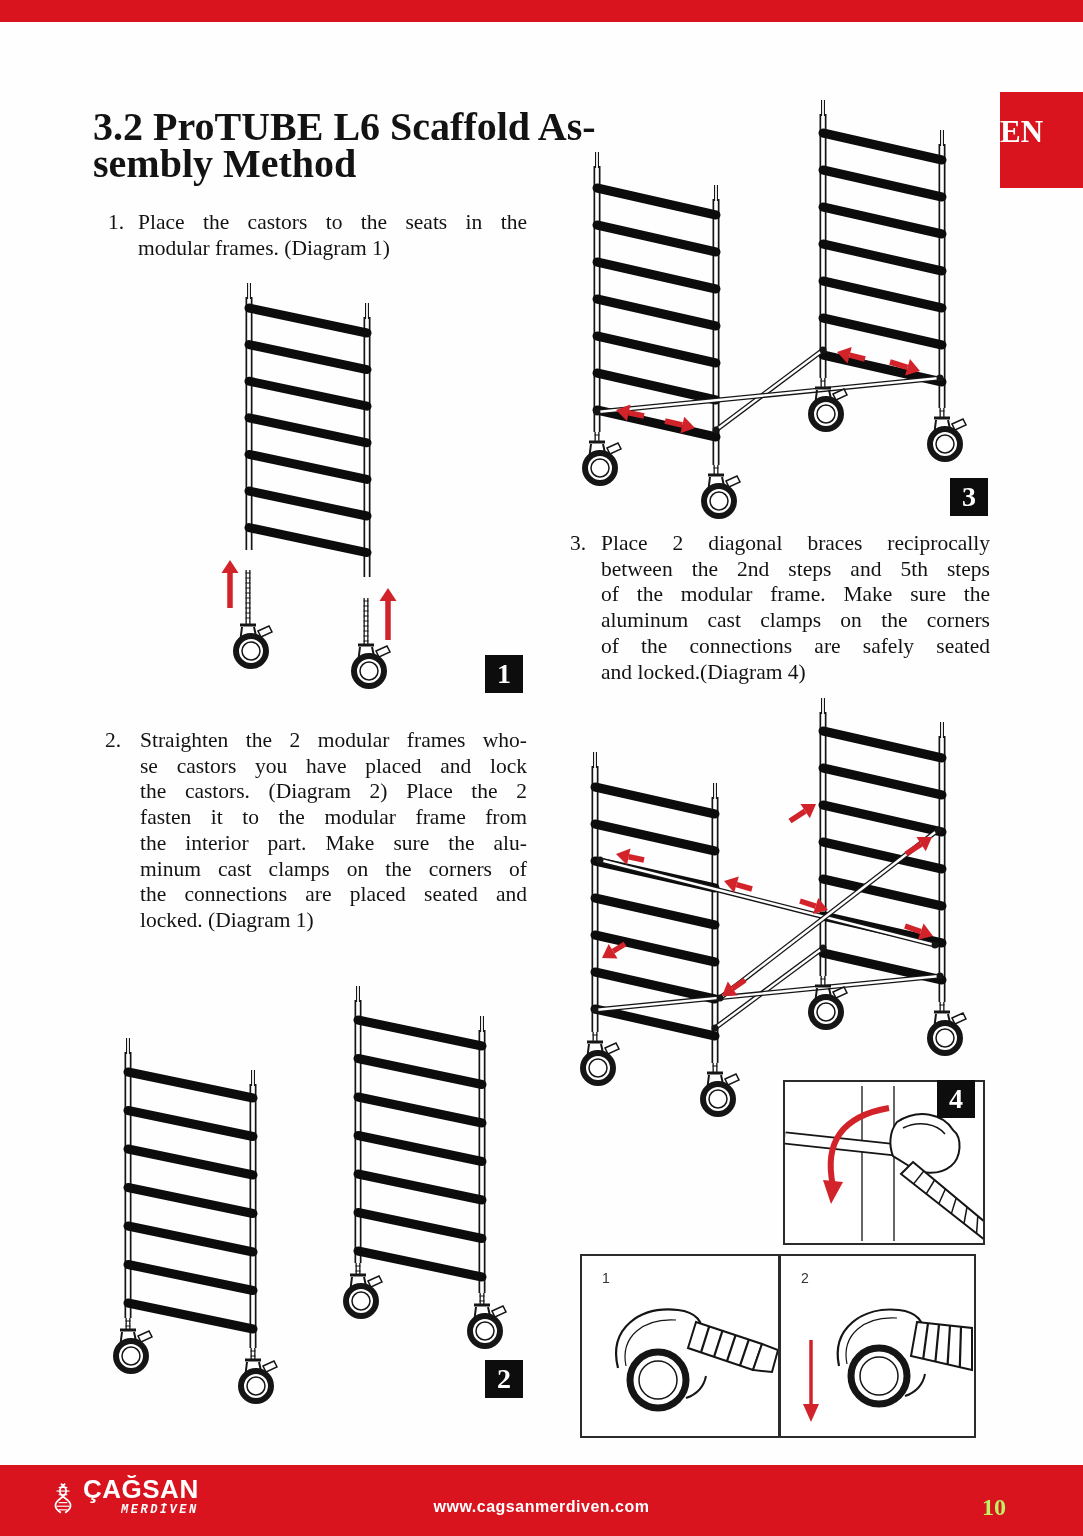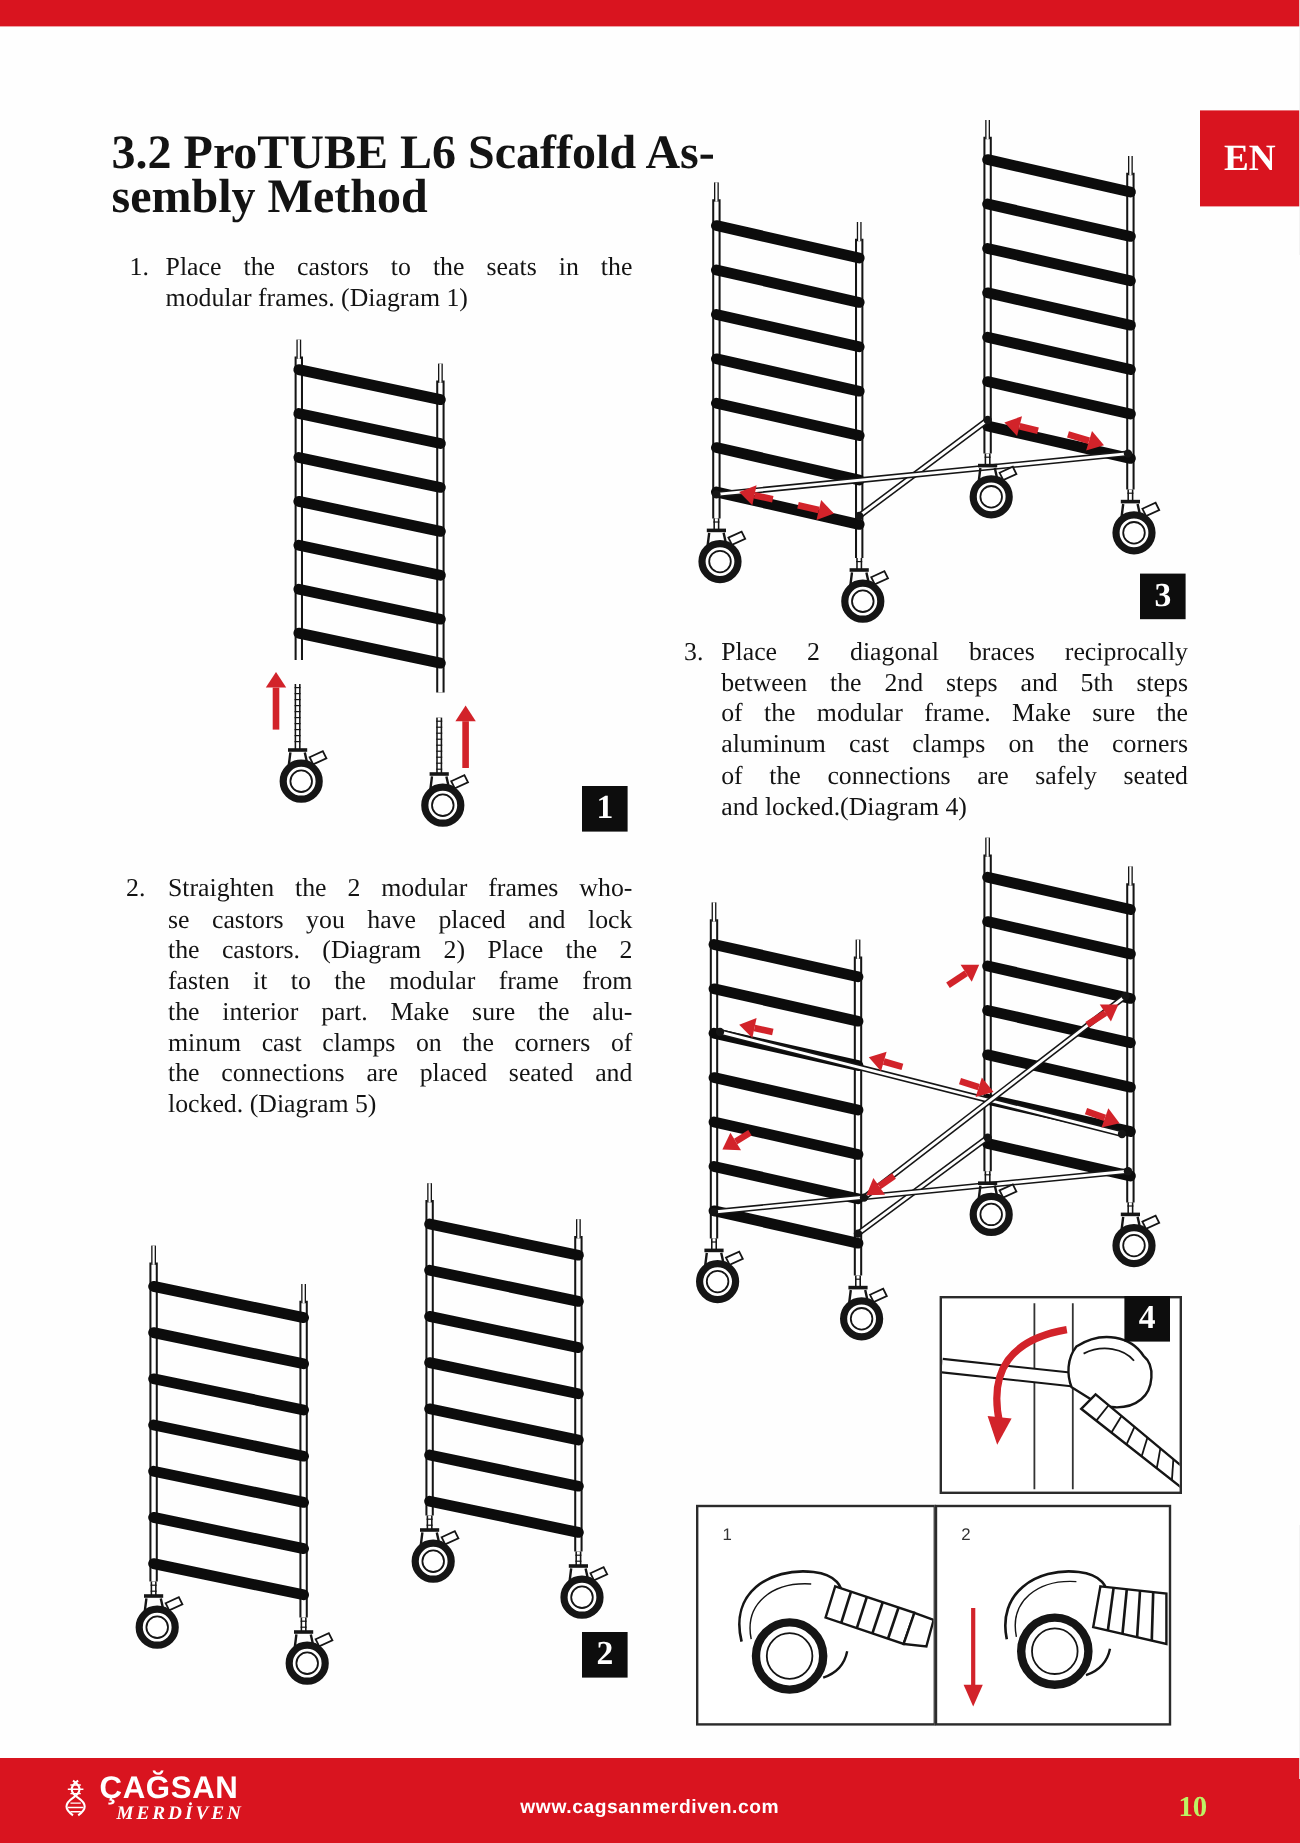--- a/index.html
+++ b/index.html
@@ -1,38 +1,38 @@
 <!DOCTYPE html>
 <html style="--red: #d9141f;"><head>
 <meta charset="utf-8">
 <style>
   html,body{margin:0;padding:0;background:#e9e9e9;}
   .page{position:relative;width:1083px;height:1536px;margin:0 auto;background:#fefefe;
         overflow:hidden;font-family:"Liberation Serif",serif;color:#131313;}
   .abs{position:absolute;}
   .topbar{position:absolute;left:0;top:0;width:100%;height:22px;background:var(--red);}
-  .en{position:absolute;left:1000px;top:92px;width:83px;height:80px;background:var(--red);
-      color:#fff;font-weight:bold;font-size:31px;line-height:80px;text-align:center;}
+  .en{position:absolute;left:1000px;top:92px;width:83px;height:96px;background:var(--red);
+      color:#fff;font-weight:bold;font-size:31px;line-height:80px;text-align:left;}
   .heading{position:absolute;font-weight:bold;font-size:40px;line-height:37px;white-space:nowrap;}
   .step{position:absolute;display:flex;font-size:21.5px;line-height:25.7px;}
   .step .num{flex:none;}
   .step .lines{flex:1;}
   .jl{text-align:justify;text-align-last:justify;}
   .jl.end{text-align-last:left;}
   .badge{position:absolute;width:38px;height:38px;background:#0d0d0d;color:#fff;
          font-weight:bold;font-size:28px;line-height:38px;text-align:center;}
   .panel{position:absolute;background:#fff;border:2px solid #2b2b2b;box-sizing:border-box;}
   .pl{position:absolute;left:20px;top:14px;font-family:"Liberation Sans",sans-serif;
       font-size:14px;color:#333;}
   .footer{position:absolute;left:0;top:1465px;width:100%;height:83px;background:var(--red);}
   .brand{position:absolute;left:50px;top:11px;display:flex;gap:7px;color:#fff;}
   .bname{font-family:"Liberation Sans",sans-serif;font-weight:bold;font-size:26px;
          line-height:27px;letter-spacing:.5px;}
-  .bsub{font-family:Liberation Serif, serif;font-weight:bold;font-style:italic;
-        font-size:16px;letter-spacing:2.5px;padding-left:14px;text-align:right;}
+  .bsub{font-family:Liberation Mono, monospace;font-weight:bold;font-style:italic;
+        font-size:12px;letter-spacing:2.5px;padding-left:14px;text-align:right;}
   .site{position:absolute;left:50%;top:50%;transform:translate(-50%,-50%);color:#fff;
         font-family:"Liberation Sans",sans-serif;font-weight:bold;font-size:16px;letter-spacing:.5px;}
   .pageno{position:absolute;right:77px;top:50%;transform:translateY(-50%);color:#bef264;
           font-weight:bold;font-size:24px;}
 </style>
 </head>
 <body>
 
 <div class="page">
 
@@ -112,21 +112,21 @@
   <div class="step" style="left:105px;top:728px;width:422px">
     <div class="num" style="width:35px">2.</div>
     <div class="lines">
       <div class="jl">Straighten the 2 modular frames who-</div>
       <div class="jl">se castors you have placed and lock</div>
       <div class="jl">the castors. (Diagram 2) Place the 2</div>
       <div class="jl">fasten it to the modular frame from</div>
       <div class="jl">the interior part. Make sure the alu-</div>
       <div class="jl">minum cast clamps on the corners of</div>
       <div class="jl">the connections are placed seated and</div>
-      <div class="jl end">locked. (Diagram 5)</div>
+      <div class="jl end">locked. (Diagram 1)</div>
     </div>
   </div>
 
   <svg id="d2" class="abs" style="left:90px;top:980px" width="450" height="445" viewBox="0 0 450 445">
       <line x1="38" y1="72" x2="38" y2="338" stroke="#151515" stroke-width="7" stroke-linecap="butt"></line>
       <line x1="38" y1="72" x2="38" y2="338" stroke="#fff" stroke-width="3.6" stroke-linecap="butt"></line>
       <line x1="38" y1="58" x2="38" y2="74" stroke="#151515" stroke-width="4" stroke-linecap="butt"></line>
       <line x1="38" y1="58" x2="38" y2="74" stroke="#fff" stroke-width="1.8" stroke-linecap="butt"></line>
       <line x1="163" y1="104" x2="163" y2="368" stroke="#151515" stroke-width="7" stroke-linecap="butt"></line>
       <line x1="163" y1="104" x2="163" y2="368" stroke="#fff" stroke-width="3.6" stroke-linecap="butt"></line>

